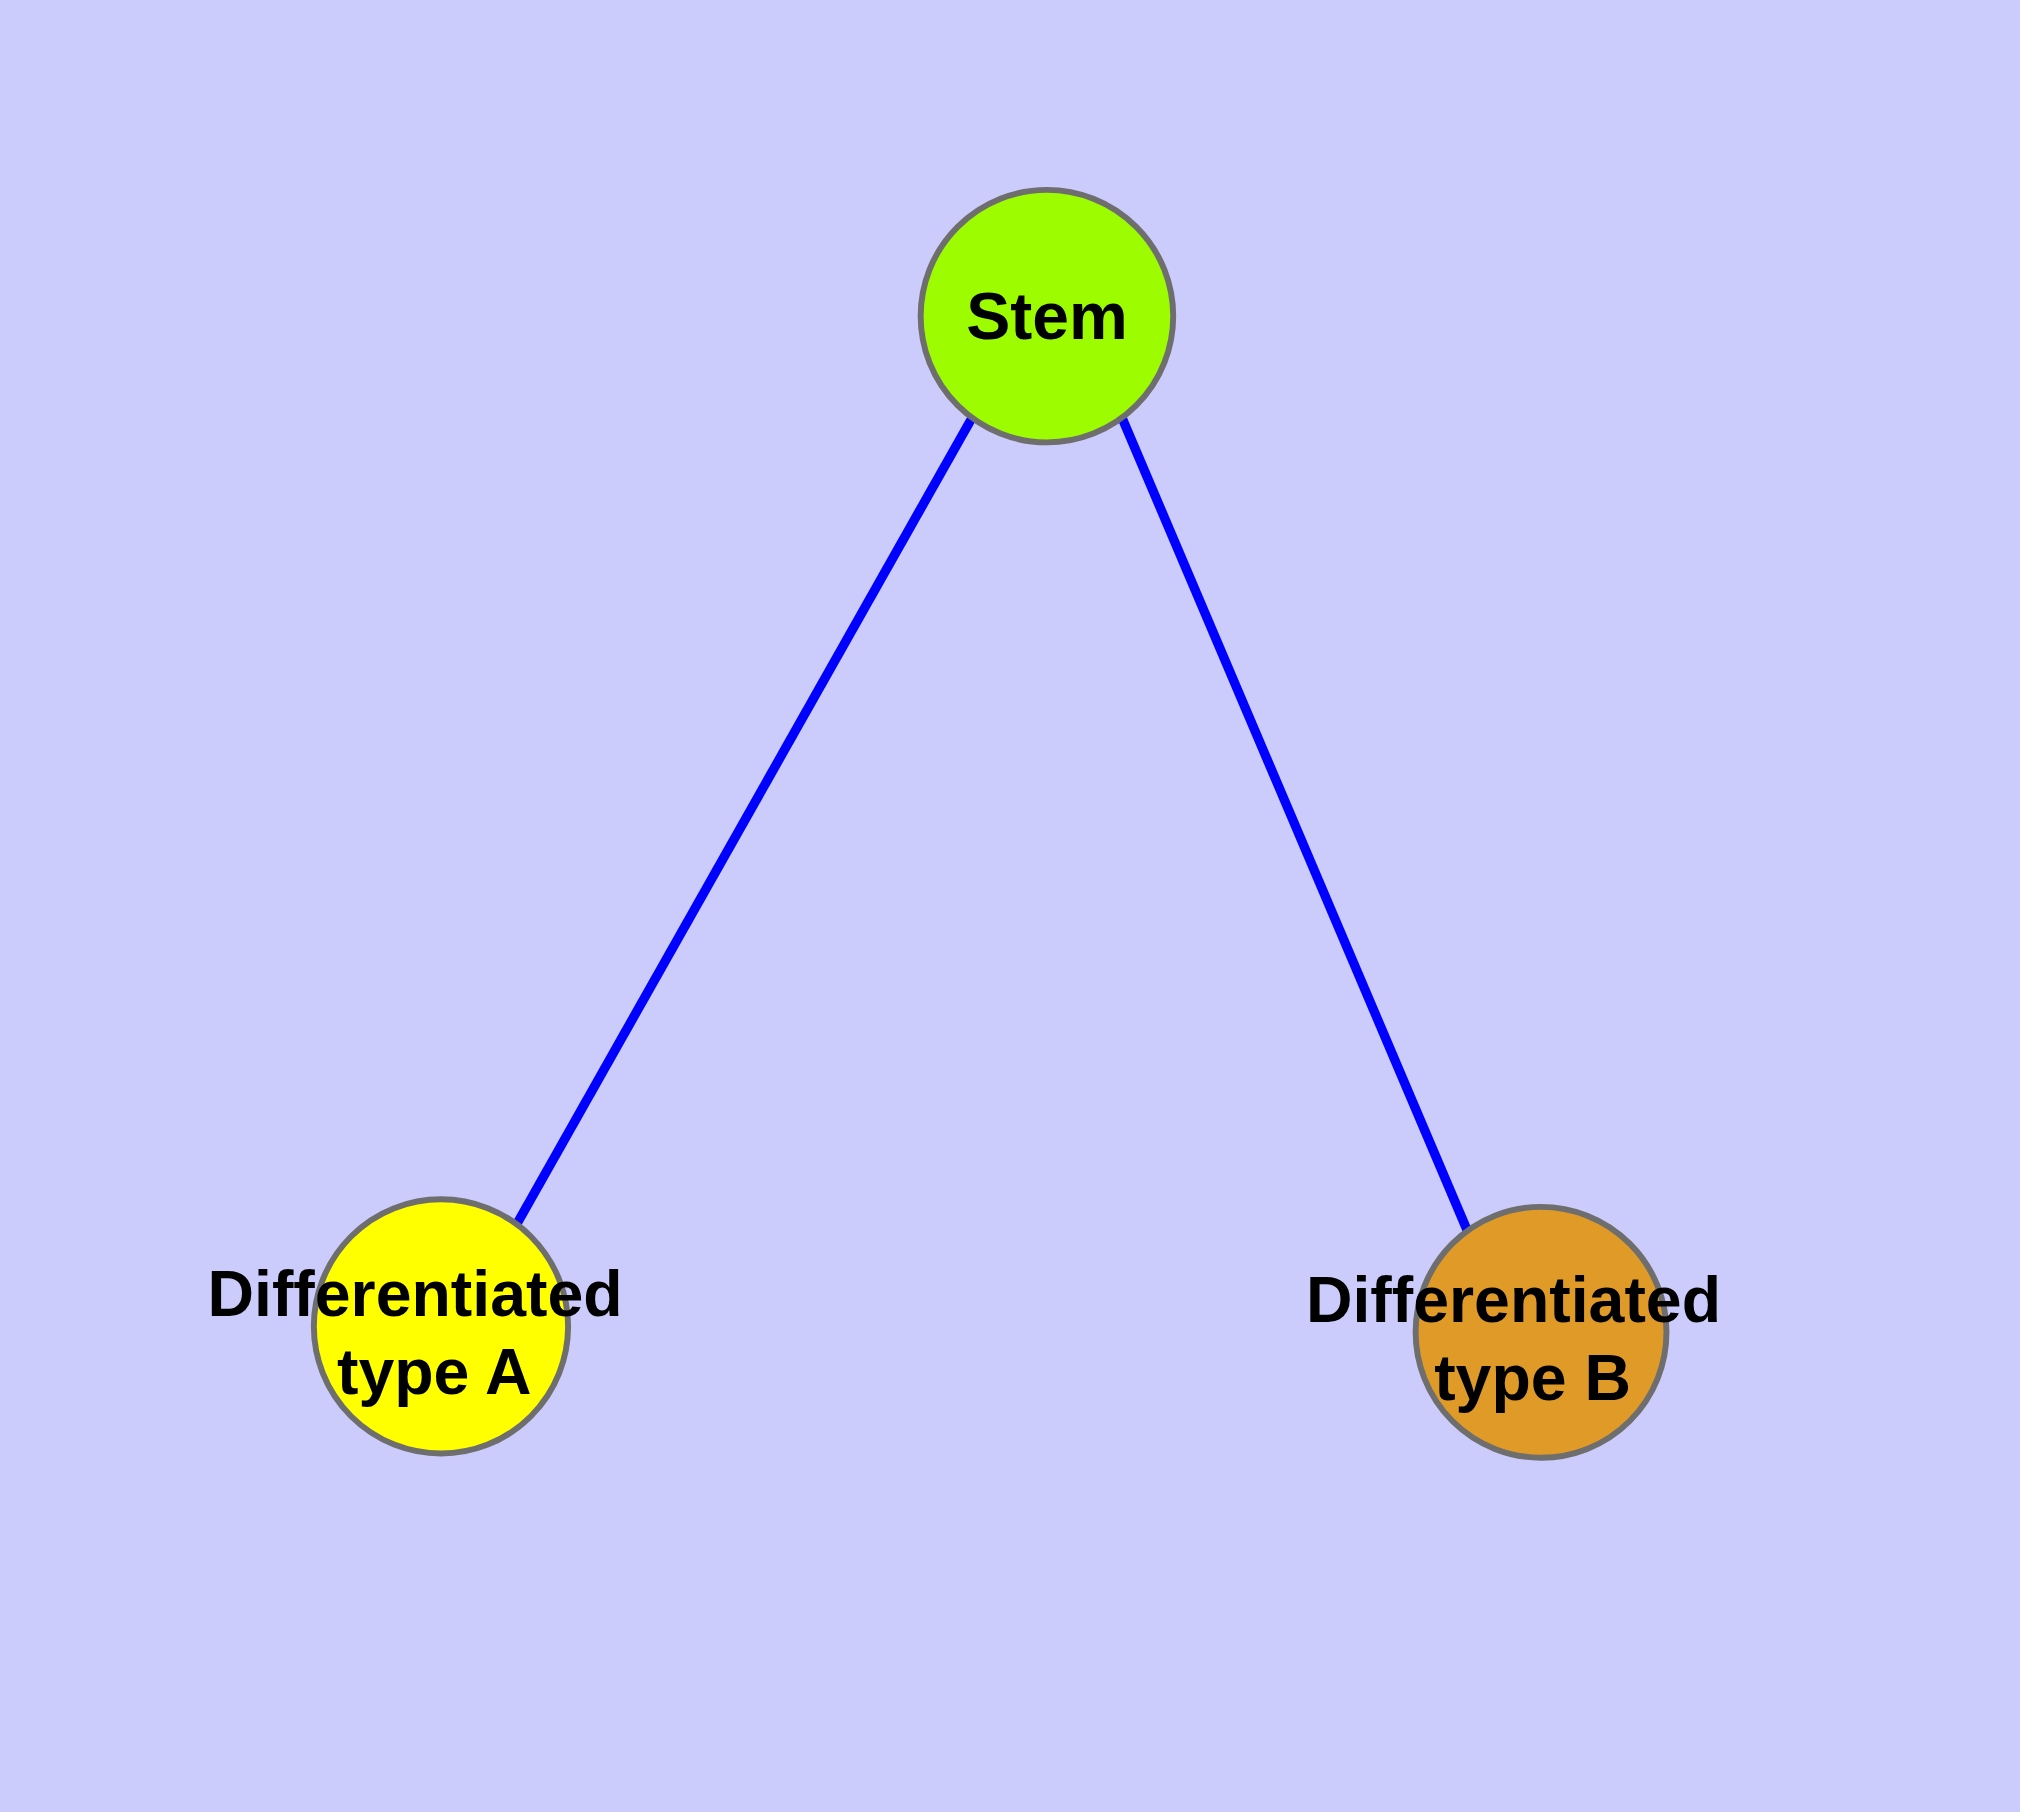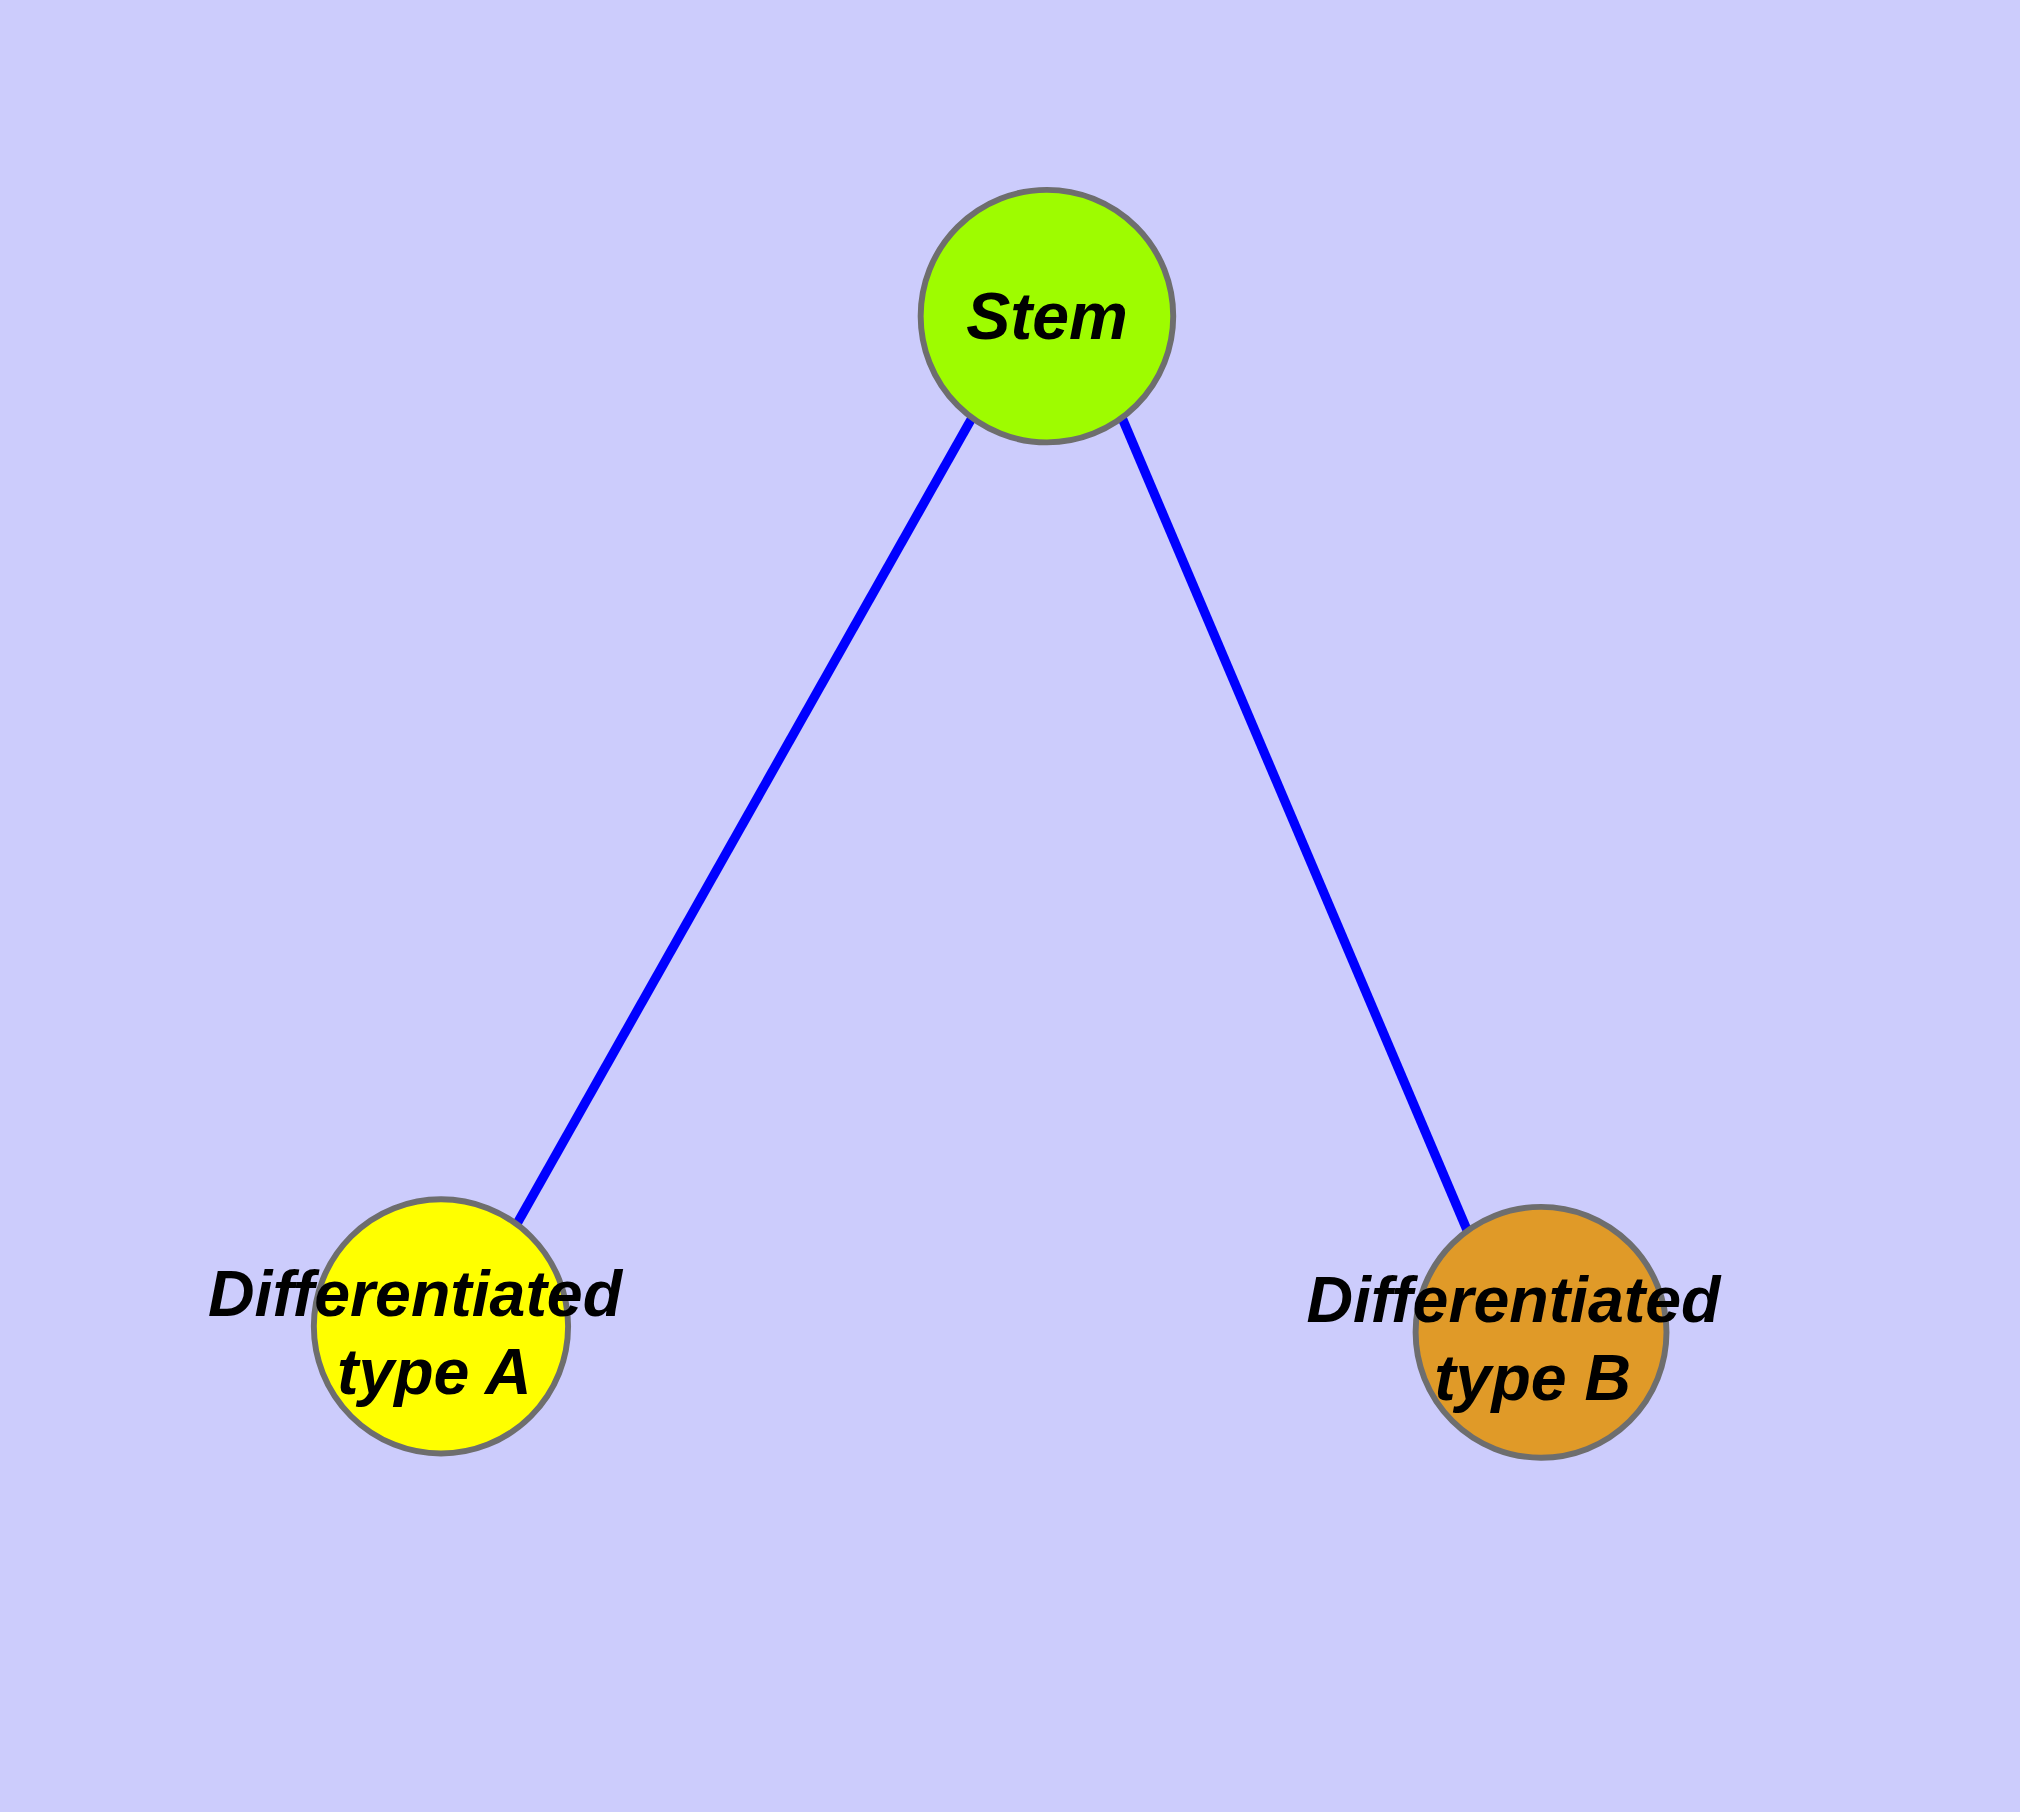--- a/index.html
+++ b/index.html
@@ -6,21 +6,20 @@
     margin: 0;
     padding: 0;
     background: #ccccfc;
   }
   #stage {
     position: relative;
     width: 2021px;
     height: 1660px;
     overflow: hidden;
     font-family: "Liberation Sans", sans-serif;
-    font-style: italic;
   }
   #graph-svg {
     position: absolute;
     left: 0;
     top: 0;
     width: 2021px;
     height: 1812px;
     display: block;
   }
   .node-label {

